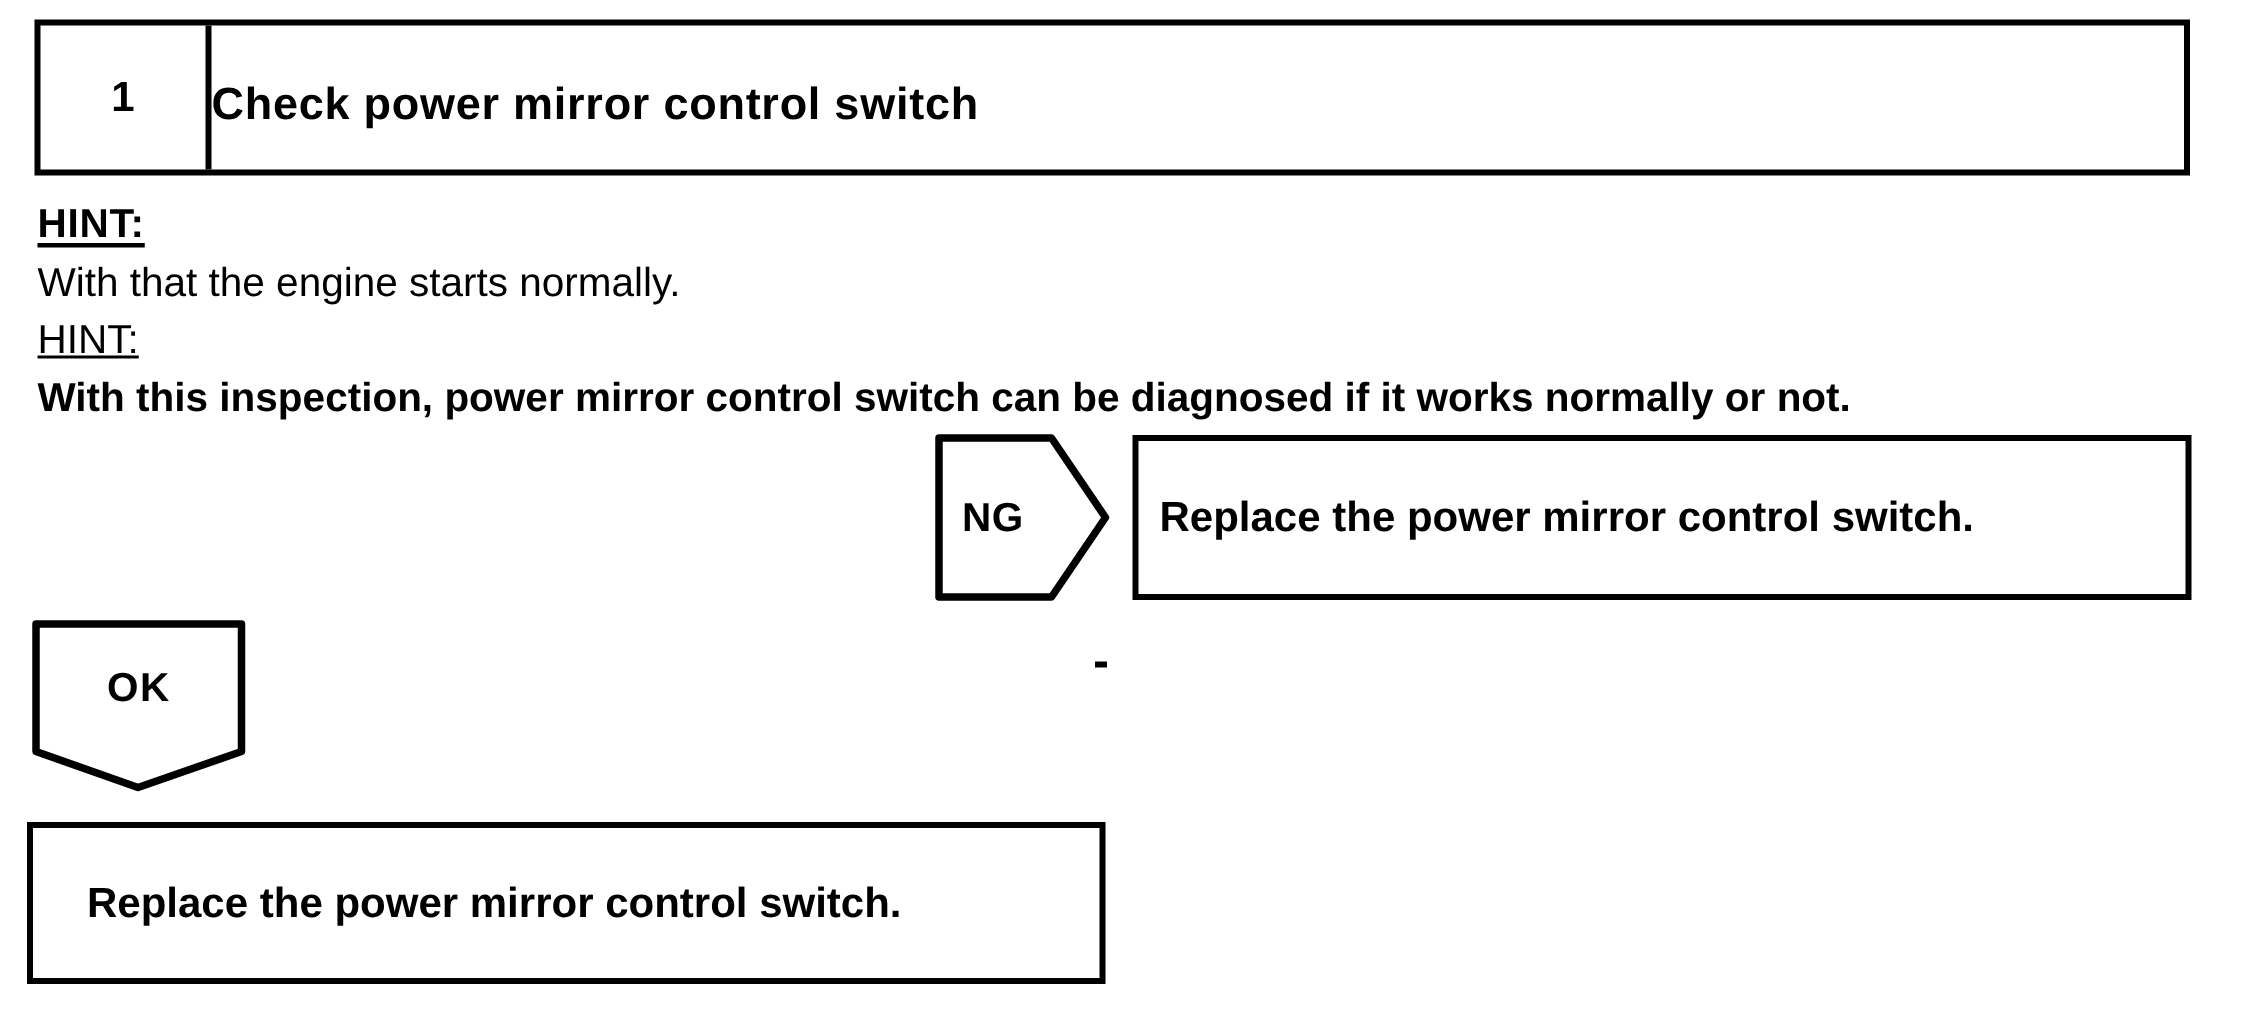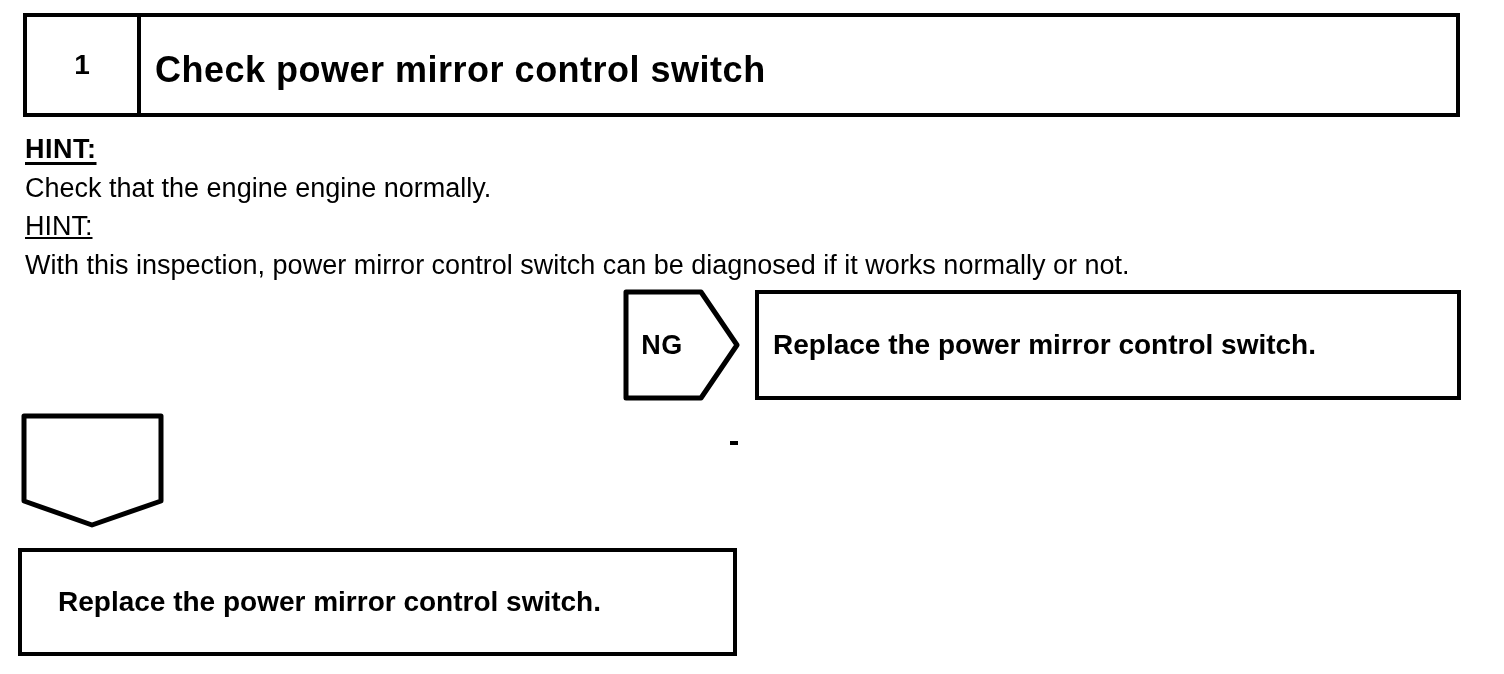--- a/index.html
+++ b/index.html
@@ -35,44 +35,44 @@
     display: flex;
     align-items: center;
     justify-content: center;
     font-weight: bold;
     font-size: 28px;
   }
   .step-title-cell {
     flex: 1;
     display: flex;
     align-items: center;
-    padding-left: 14px;
+    padding-left: 0;
     font-weight: bold;
-    font-size: 36px;
+    font-size: 30px;
     letter-spacing: 0.5px;
     margin-top: 10px;
   }
   
   .body-line {
     position: absolute;
     left: 25px;
     font-size: 27px;
     white-space: nowrap;
   }
   .check-label {
     top: 134px;
     font-weight: bold;
     text-decoration: underline;
     text-decoration-thickness: 3px;
     text-underline-offset: 4px;
     letter-spacing: 0.5px;
   }
   .check-text { top: 173px; }
   .hint-label { top: 211px; text-decoration: underline; }
-  .hint-text  { top: 250px; }
+  .hint-text  { top: 250px; font-weight: bold; }
   
   .ng-arrow {
     position: absolute;
     left: 623px;
     top: 289px;
     width: 117px;
     height: 112px;
   }
   .ng-arrow svg { display: block; }
   .ng-arrow .arrow-label {
@@ -156,34 +156,35 @@
 <body>
 
 <div class="page">
 
   <div class="step-header">
     <div class="step-number-cell">1</div>
     <div class="step-title-cell">Check power mirror control switch</div>
   </div>
 
   <div class="body-line check-label">HINT:</div>
-  <div class="body-line check-text">Check that the engine engine normally.</div>
+  <div class="body-line check-text">With that the engine starts normally.</div>
   <div class="body-line hint-label">HINT:</div>
   <div class="body-line hint-text">With this inspection, power mirror control switch can be diagnosed if it works normally or not.</div>
 
   <div class="ng-arrow">
     <svg width="117" height="112" viewBox="0 0 117 112" xmlns="http://www.w3.org/2000/svg">
       <polygon points="3,3 78,3 114,56 78,109 3,109" fill="#ffffff" stroke="#000000" stroke-width="5" stroke-linejoin="round"></polygon>
     </svg>
     <span class="arrow-label">NG</span>
   </div>
   <div class="ng-result-box">Replace the power mirror control switch.</div>
 
   <div class="scan-dot"></div>
 
   <div class="ok-arrow">
     <svg width="143" height="115" viewBox="0 0 143 115" xmlns="http://www.w3.org/2000/svg">
       <polygon points="3,3 140,3 140,88 71,112 3,88" fill="#ffffff" stroke="#000000" stroke-width="5" stroke-linejoin="round"></polygon>
     </svg>
+    <span class="arrow-label">OK</span>
   </div>
   <div class="ok-result-box">Replace the power mirror control switch.</div>
 
 </div>
 
 </body></html>

